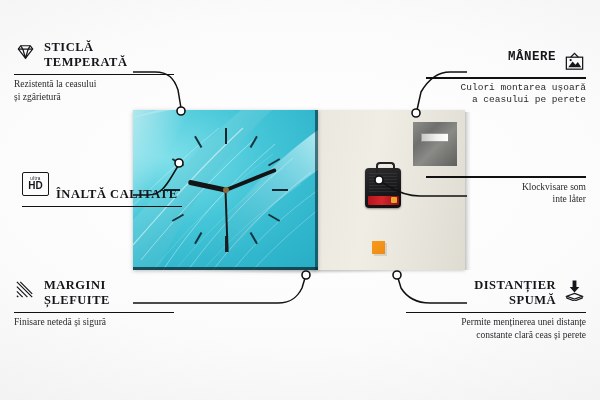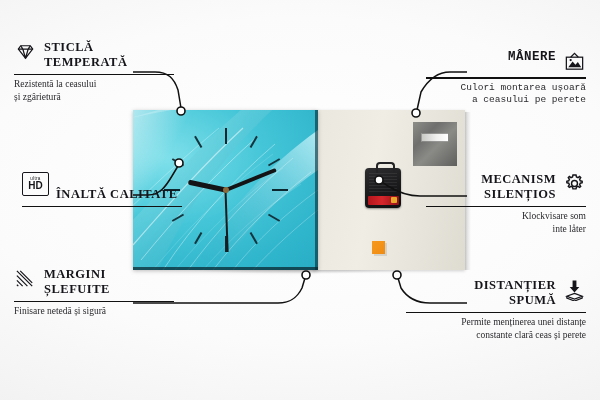--- a/index.html
+++ b/index.html
@@ -277,21 +277,21 @@
           <span class="h">HD</span>
       </span>
       <span class="co-title">
         <br>
         <span>ÎNALTĂ CALITATE</span>
       </span>
     </div>
     <div class="rule" style="width:160px;"></div>
   </div>
 
-  <div class="callout left" style="left:14px;top:267px;width:160px;">
+  <div class="callout left" style="left:14px;top:278px;width:160px;">
     <div class="co-head">
       <span class="ico">
         <svg viewBox="0 0 24 24" fill="none" stroke="currentColor" stroke-width="1.25">
           <path d="M3 4 L19 20 M3 9 L14 20 M3 14 L9 20 M3 18.5 L4.5 20 M6.5 4 L19 16.5"></path>
         </svg>
       </span>
       <span class="co-title">
         <span>MARGINI</span><br>
         <span>ȘLEFUITE</span>
       </span>
@@ -317,32 +317,20 @@
       </span>
     </div>
     <div class="rule" style="width:160px;"></div>
     <div class="co-sub">
       <span>Culori montarea ușoară</span><br>
       <span>a ceasului pe perete</span>
     </div>
   </div>
 
   <div class="callout right" style="left:426px;top:172px;width:160px;">
-    <div class="co-head">
-      <span class="co-title">
-        <span>MECANISM</span><br>
-        <span>SILENȚIOS</span>
-      </span>
-      <span class="ico">
-        <svg viewBox="0 0 24 24" fill="none" stroke="currentColor" stroke-width="1.5">
-          <path d="M12 3.2 l1.6 0 .45 2.0 1.6 .68 1.7-1.15 1.13 1.13 -1.15 1.7 .68 1.6 2.0 .45 0 1.6 -2.0 .45 -.68 1.6 1.15 1.7 -1.13 1.13 -1.7-1.15 -1.6 .68 -.45 2.0 -1.6 0 -1.6 0 -.45-2.0 -1.6-.68 -1.7 1.15 -1.13-1.13 1.15-1.7 -.68-1.6 -2.0-.45 0-1.6 2.0-.45 .68-1.6 -1.15-1.7 1.13-1.13 1.7 1.15 1.6-.68 .45-2.0 Z"></path>
-          <circle cx="12" cy="12" r="3.1"></circle>
-        </svg>
-      </span>
-    </div>
     <div class="rule" style="width:160px;"></div>
     <div class="co-sub">
       <span>Klockvisare som</span><br>
       <span>inte låter</span>
     </div>
   </div>
 
   <div class="callout right" style="left:406px;top:278px;width:180px;">
     <div class="co-head">
       <span class="co-title">

